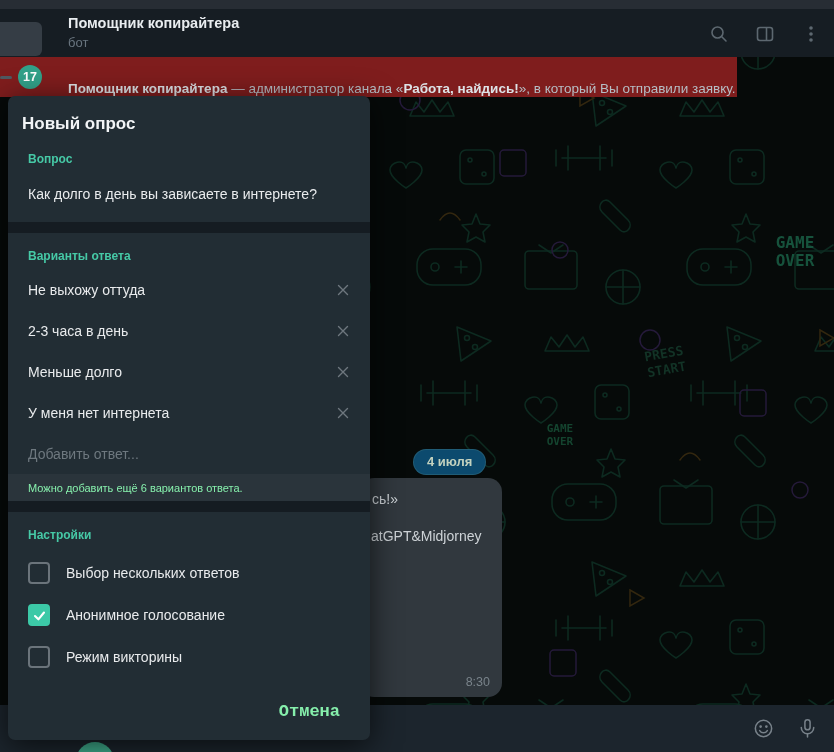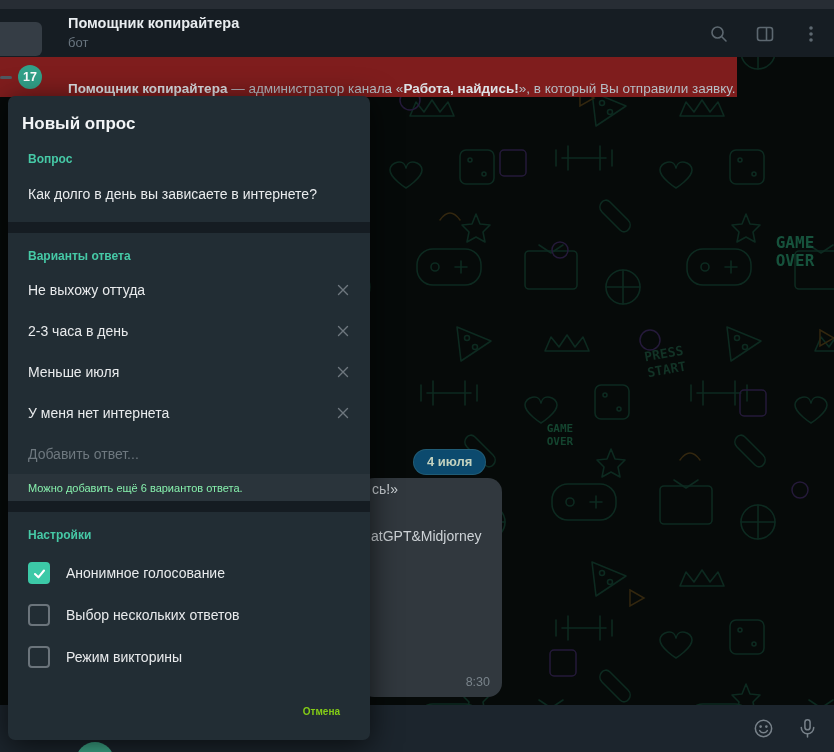--- a/index.html
+++ b/index.html
@@ -26,21 +26,21 @@
   .svc-dash { position:absolute; left:0; top:19px; width:12px; height:3px; border-radius:2px; background:#4f5a62; }
   .svc-badge { position:absolute; left:18px; top:8px; width:24px; height:24px; border-radius:50%;
     background:#32a189; color:#fff; font-size:12.5px; font-weight:700; display:flex; align-items:center; justify-content:center; }
   .svc-text { position:absolute; left:68px; top:24px; font-size:13.5px; color:#b6bec5; white-space:nowrap; }
   .svc-text b { color:#dde2e6; font-weight:700; }
   
   .date-chip { position:absolute; left:413px; top:449px; z-index:2; background:#0c4a6e; border:1px solid rgba(180,220,180,.12);
     color:#c3d2bf; font-size:13px; font-weight:600; padding:4px 13px 5px; border-radius:13px; }
   .bubble { position:absolute; left:360px; top:478px; width:142px; height:219px; border-radius:14px;
     background:#31383e; z-index:2; color:#ced3d7; font-size:14px; }
-  .bubble .l1 { position:absolute; left:12px; top:3px; }
+  .bubble .l1 { position:absolute; left:12px; top:13px; }
   .bubble .l2 { position:absolute; left:11px; top:50px; white-space:nowrap; }
   .bubble .time { position:absolute; right:12px; bottom:8px; font-size:12.5px; color:#79838a; }
   
   .bottom-bar { position:absolute; left:0; top:705px; width:834px; height:47px; background:#1c252d; z-index:3; }
   .bb-icons { position:absolute; right:14px; top:10px; display:flex; gap:18px; align-items:center; }
   .bb-icons .ibtn { width:26px; height:26px; display:flex; align-items:center; justify-content:center; cursor:pointer; }
   .teal-fab { position:absolute; left:76px; top:742px; width:38px; height:38px; border-radius:50%; background:#3fae8d; z-index:3; }
   
   .dialog { position:absolute; left:8px; top:96px; width:362px; height:644px; background:#222d34;
     border-radius:7px; box-shadow:0 6px 30px rgba(0,0,0,.65); z-index:10; display:flex; flex-direction:column; overflow:hidden; }
@@ -61,22 +61,22 @@
     font-size:11px; color:#86efac; flex:none; }
   .chk-list { margin-top:10px; }
   .chk-row { height:42px; display:flex; align-items:center; gap:16px; padding:0 20px; cursor:pointer; }
   .chk-box { width:22px; height:22px; border-radius:4px; border:2px solid #6b747b; flex:none;
     display:flex; align-items:center; justify-content:center; }
   .chk-row.checked .chk-box { background:#3cc9a7; border-color:#3cc9a7; }
   .chk-box svg { display:none; }
   .chk-row.checked .chk-box svg { display:block; }
   .chk-label { font-size:14px; color:#e9ebed; }
   .dlg-buttons { margin-top:auto; height:52px; display:flex; align-items:center; justify-content:flex-end; gap:12px; padding:0 16px 6px 0; }
-  .dlg-btn { background:transparent; border:none; font-family:Liberation Sans, sans-serif; font-size:10px; font-weight:700;
-    color:#84cc16; padding:8px 14px; border-radius:4px; cursor:pointer; }
+  .dlg-btn { background:transparent; border:none; font-family:Liberation Mono, monospace; font-size:17px; font-weight:700;
+    color:#86efac; padding:8px 14px; border-radius:4px; cursor:pointer; }
 </style>
 </head>
 <body>
 
 <div class="chat-bg">
   <svg width="834" height="752" viewBox="0 0 834 752" xmlns="http://www.w3.org/2000/svg">
     <defs>
       <g id="tile" fill="none" stroke="#0d2a20" stroke-width="1.6" stroke-linecap="round" stroke-linejoin="round">
         <rect x="12" y="14" width="64" height="36" rx="16"></rect>
         <circle cx="30" cy="32" r="4"></circle>
@@ -216,21 +216,21 @@
     </div>
     <div class="opt-row">
       <span class="txt">2-3 часа в день</span>
       <span class="opt-close">
         <svg width="14" height="14" viewBox="0 0 14 14" stroke="#6e777e" stroke-width="1.4" stroke-linecap="round">
             <path d="M2.5 2.5l9 9M11.5 2.5l-9 9"></path>
           </svg>
       </span>
     </div>
     <div class="opt-row">
-      <span class="txt">Меньше июля</span>
+      <span class="txt">Меньше долго</span>
       <span class="opt-close">
         <svg width="14" height="14" viewBox="0 0 14 14" stroke="#6e777e" stroke-width="1.4" stroke-linecap="round">
             <path d="M2.5 2.5l9 9M11.5 2.5l-9 9"></path>
           </svg>
       </span>
     </div>
     <div class="opt-row">
       <span class="txt">У меня нет интернета</span>
       <span class="opt-close">
         <svg width="14" height="14" viewBox="0 0 14 14" stroke="#6e777e" stroke-width="1.4" stroke-linecap="round">
@@ -243,38 +243,38 @@
     </div>
   </div>
 
   <div class="hint-strip">Можно добавить ещё 6 вариантов ответа.</div>
 
   <div class="dlg-sep"></div>
 
   <div class="dlg-label" style="margin-top:16px;">Настройки</div>
 
   <div class="chk-list">
+    <div class="chk-row">
+      <span class="chk-box">
+        
+      </span>
+      <span class="chk-label">Выбор нескольких ответов</span>
+    </div>
     <div class="chk-row checked">
       <span class="chk-box">
         <svg width="15" height="15" viewBox="0 0 15 15" fill="none" stroke="#ffffff" stroke-width="2.1" stroke-linecap="round" stroke-linejoin="round">
             <path d="M3 8l3.4 3.3L12 4.5"></path>
           </svg>
       </span>
       <span class="chk-label">Анонимное голосование</span>
     </div>
     <div class="chk-row">
       <span class="chk-box">
         
       </span>
-      <span class="chk-label">Выбор нескольких ответов</span>
-    </div>
-    <div class="chk-row">
-      <span class="chk-box">
-        
-      </span>
       <span class="chk-label">Режим викторины</span>
     </div>
   </div>
 
   <div class="dlg-buttons">
     <button class="dlg-btn">Отмена</button>
   </div>
 </div>
 
 </body></html>

